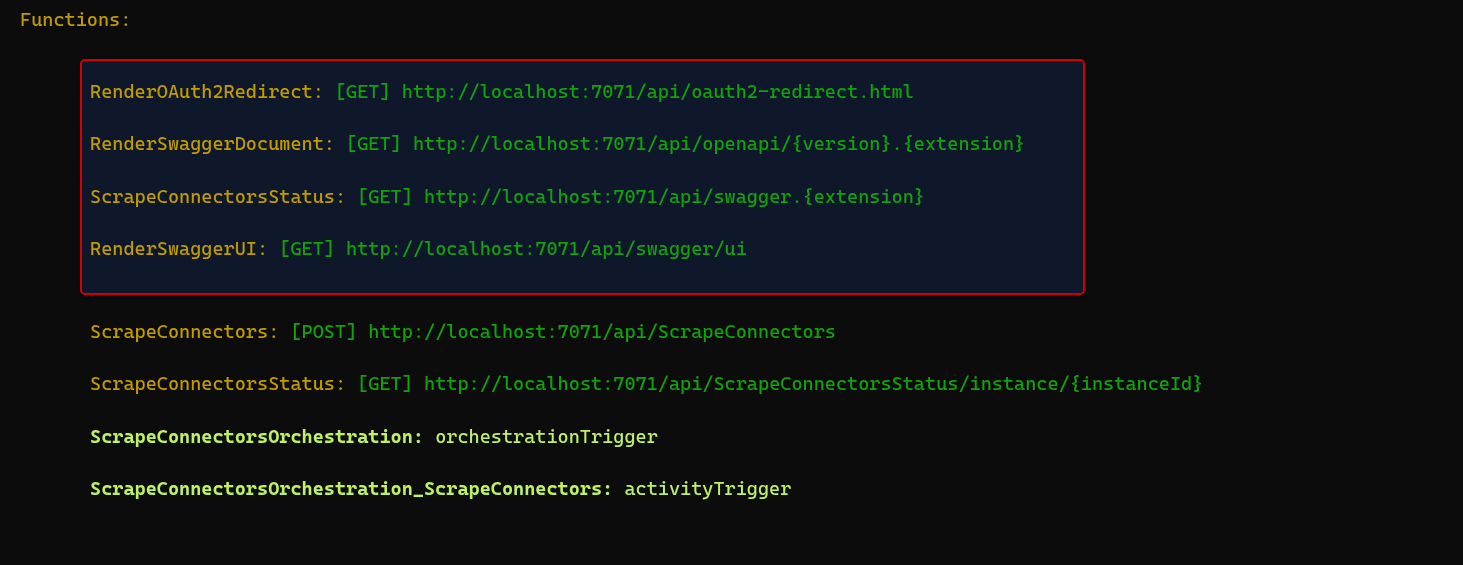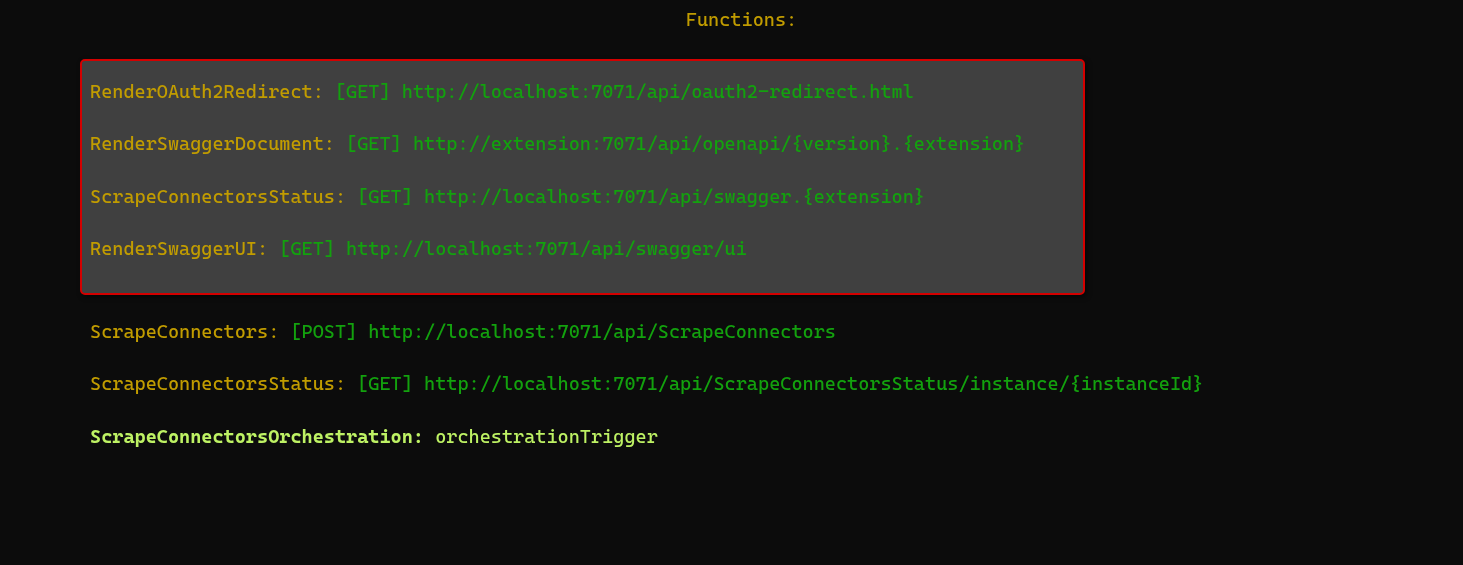--- a/index.html
+++ b/index.html
@@ -13,37 +13,36 @@
       font-size: 19px;
       color: #cccccc;
       padding: 5px 0 30px 0;
       line-height: 1.5;
       width: 1463px;
     }
     .header {
       color: #c19c00;
       padding-left: 20px;
       margin-bottom: 25px;
-      text-align: center;
     }
     .entries {
       padding-left: 90px;
     }
     .entry {
       margin-bottom: 24px;
       white-space: nowrap;
     }
     .highlight-box {
       border: 2px solid #d40000;
       border-radius: 5px;
       padding: 16px 8px 6px 8px;
       margin-left: -10px;
       margin-right: 36px;
       margin-bottom: 22px;
-      background-color: #404040;
+      background-color: #0f172a;
       box-shadow: 2px 2px 5px rgba(0,0,0,0.5);
       display: inline-block;
       min-width: 1005px;
     }
     .fn-name {
       color: #c19c00;
     }
     .method {
       color: #13a10e;
     }
@@ -66,21 +65,21 @@
 <div class="entries">
   <div class="highlight-box">
     <div class="entry">
       <span class="fn-name">RenderOAuth2Redirect:</span>
       <span class="method">[GET]</span>
       <span class="url">http://localhost:7071/api/oauth2-redirect.html</span>
     </div>
     <div class="entry">
       <span class="fn-name">RenderSwaggerDocument:</span>
       <span class="method">[GET]</span>
-      <span class="url">http://extension:7071/api/openapi/{version}.{extension}</span>
+      <span class="url">http://localhost:7071/api/openapi/{version}.{extension}</span>
     </div>
     <div class="entry">
       <span class="fn-name">ScrapeConnectorsStatus:</span>
       <span class="method">[GET]</span>
       <span class="url">http://localhost:7071/api/swagger.{extension}</span>
     </div>
     <div class="entry">
       <span class="fn-name">RenderSwaggerUI:</span>
       <span class="method">[GET]</span>
       <span class="url">http://localhost:7071/api/swagger/ui</span>
@@ -95,13 +94,17 @@
   <div class="entry">
     <span class="fn-name">ScrapeConnectorsStatus:</span>
     <span class="method">[GET]</span>
     <span class="url">http://localhost:7071/api/ScrapeConnectorsStatus/instance/{instanceId}</span>
   </div>
 
   <div class="entry">
     <span class="fn-name-plain">ScrapeConnectorsOrchestration:</span>
     <span class="trigger-type">orchestrationTrigger</span>
   </div>
+  <div class="entry">
+    <span class="fn-name-plain">ScrapeConnectorsOrchestration_ScrapeConnectors:</span>
+    <span class="trigger-type">activityTrigger</span>
+  </div>
 </div>
 
 </body></html>

